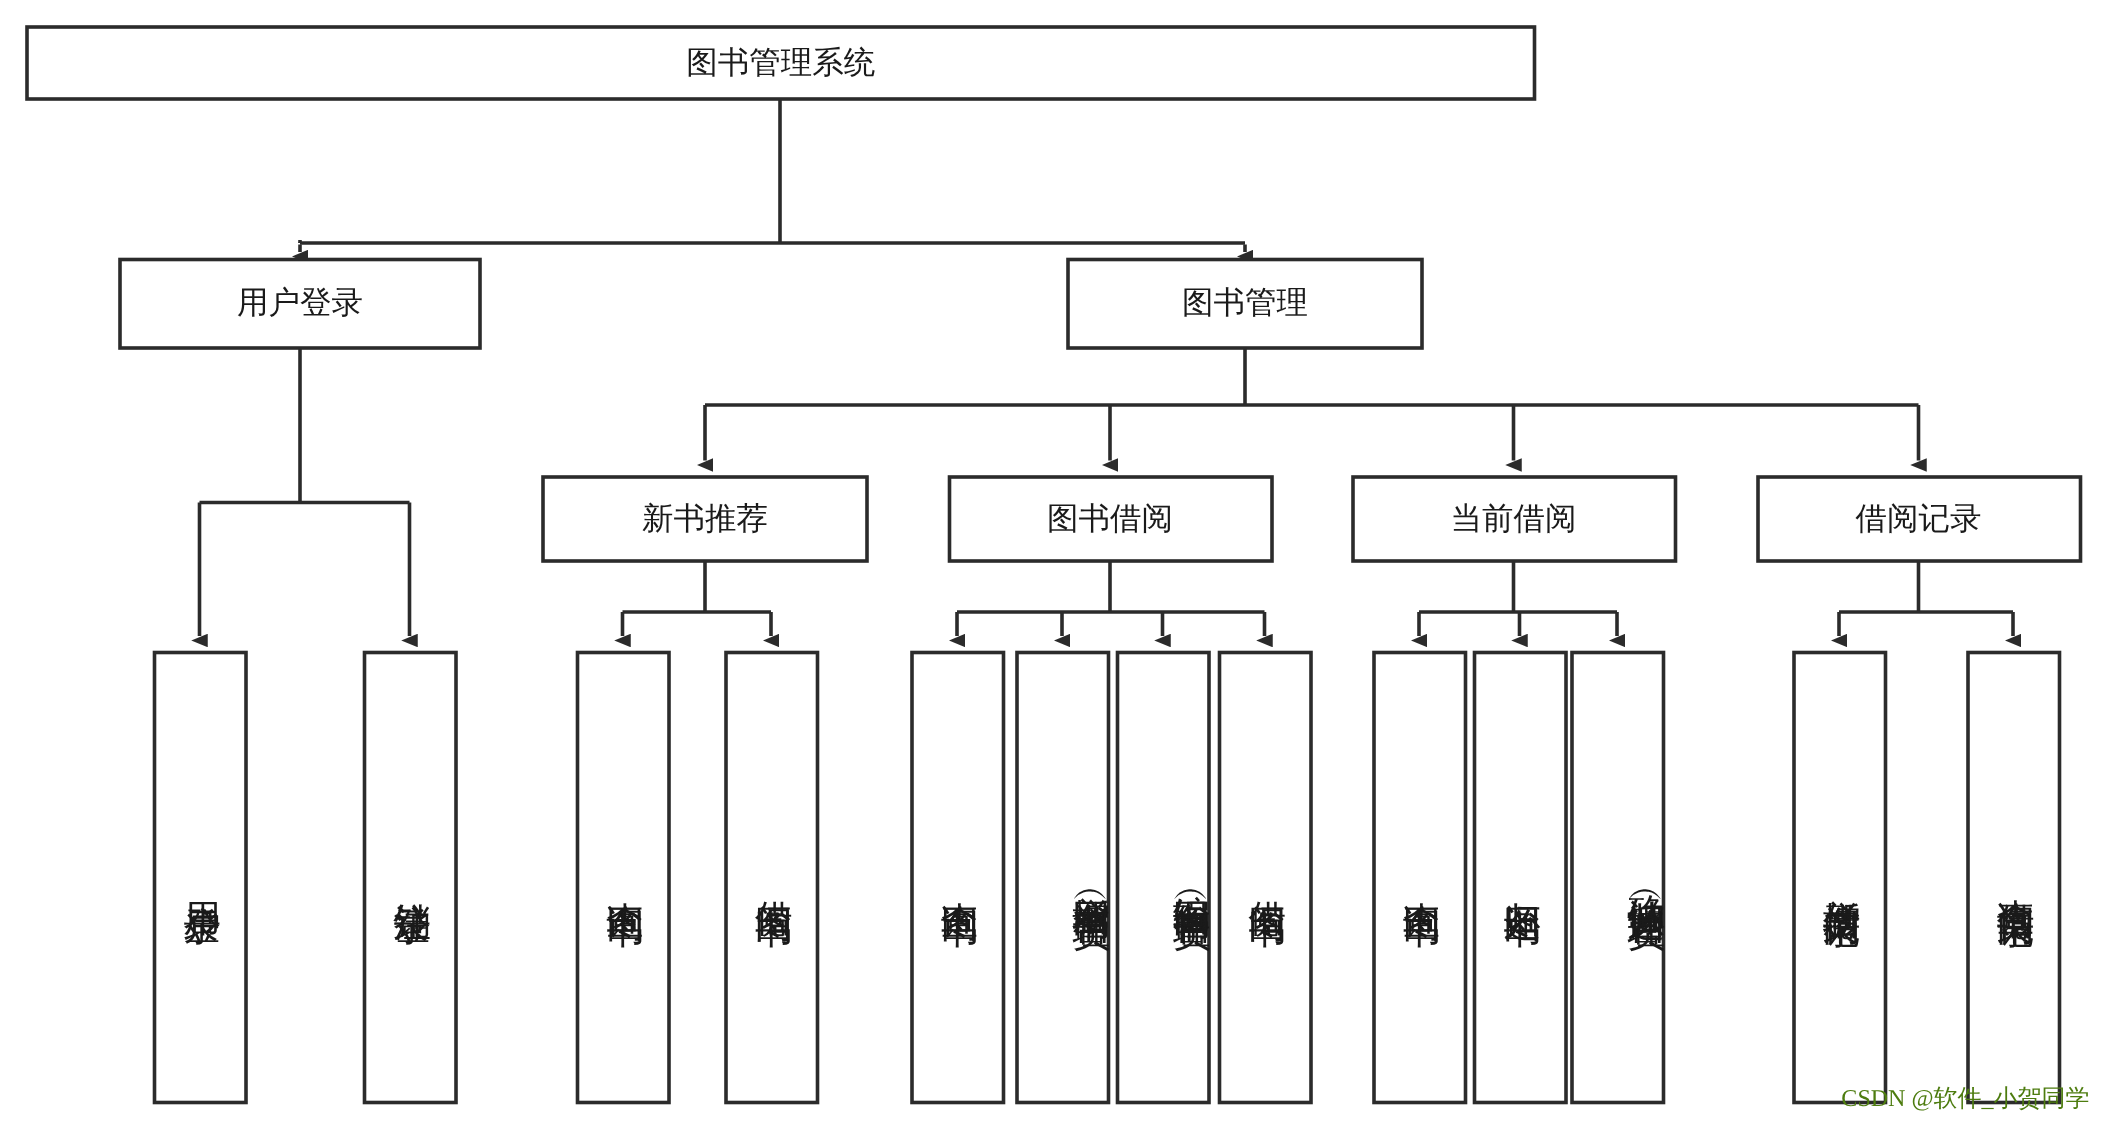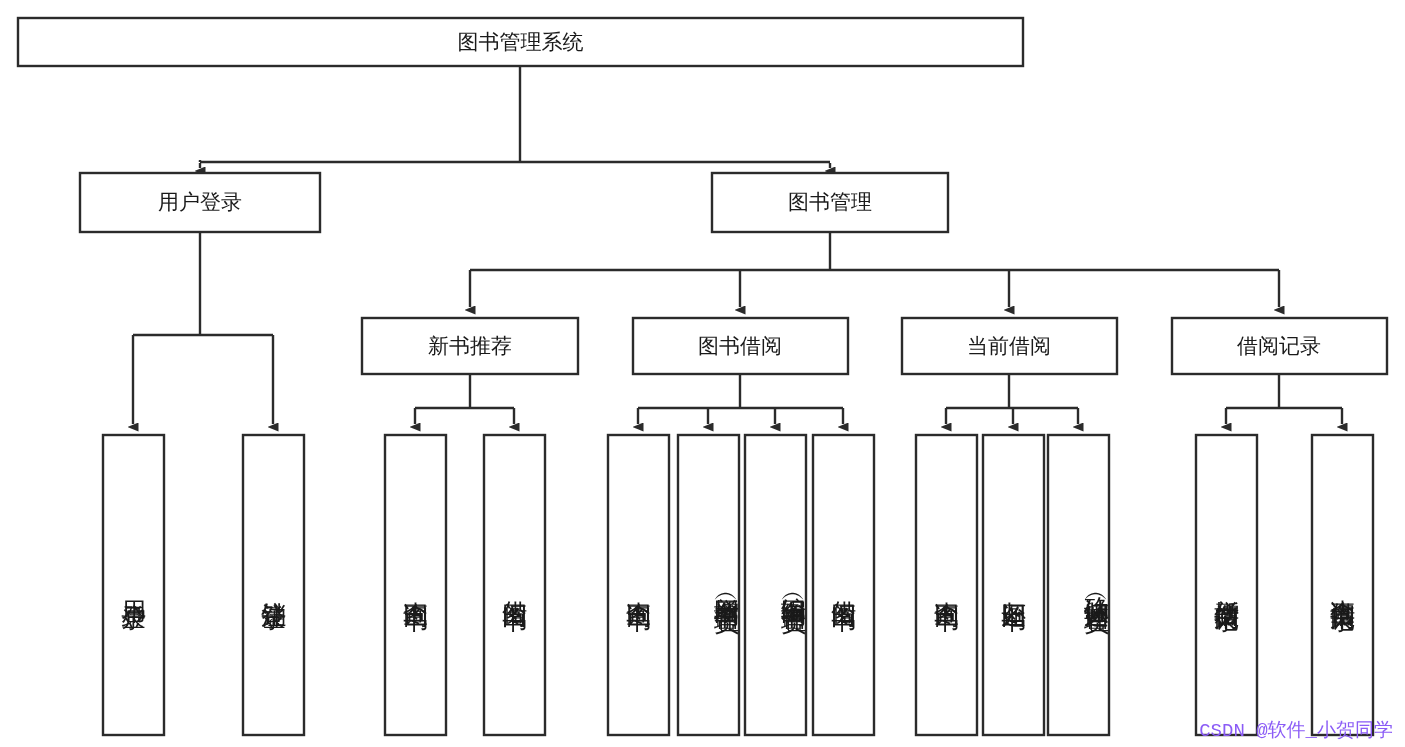--- a/index.html
+++ b/index.html
@@ -54,23 +54,23 @@
     display: flex;
     align-items: center;
     justify-content: center;
     white-space: nowrap;
     pointer-events: none;
   }
   .watermark {
     position: absolute;
     right: 12px;
     bottom: 4px;
-    font-family: Liberation Mono, monospace;
-    font-size: 19px;
-    color: #8b5cf6;
+    font-family: Liberation Serif, serif;
+    font-size: 16px;
+    color: #4d7c0f;
     white-space: nowrap;
   }
 </style>
 </head>
 <body>
 
 <div id="diagram-root">
 
   <svg id="tree-svg" viewBox="0 0 1405 747">
     <defs>

